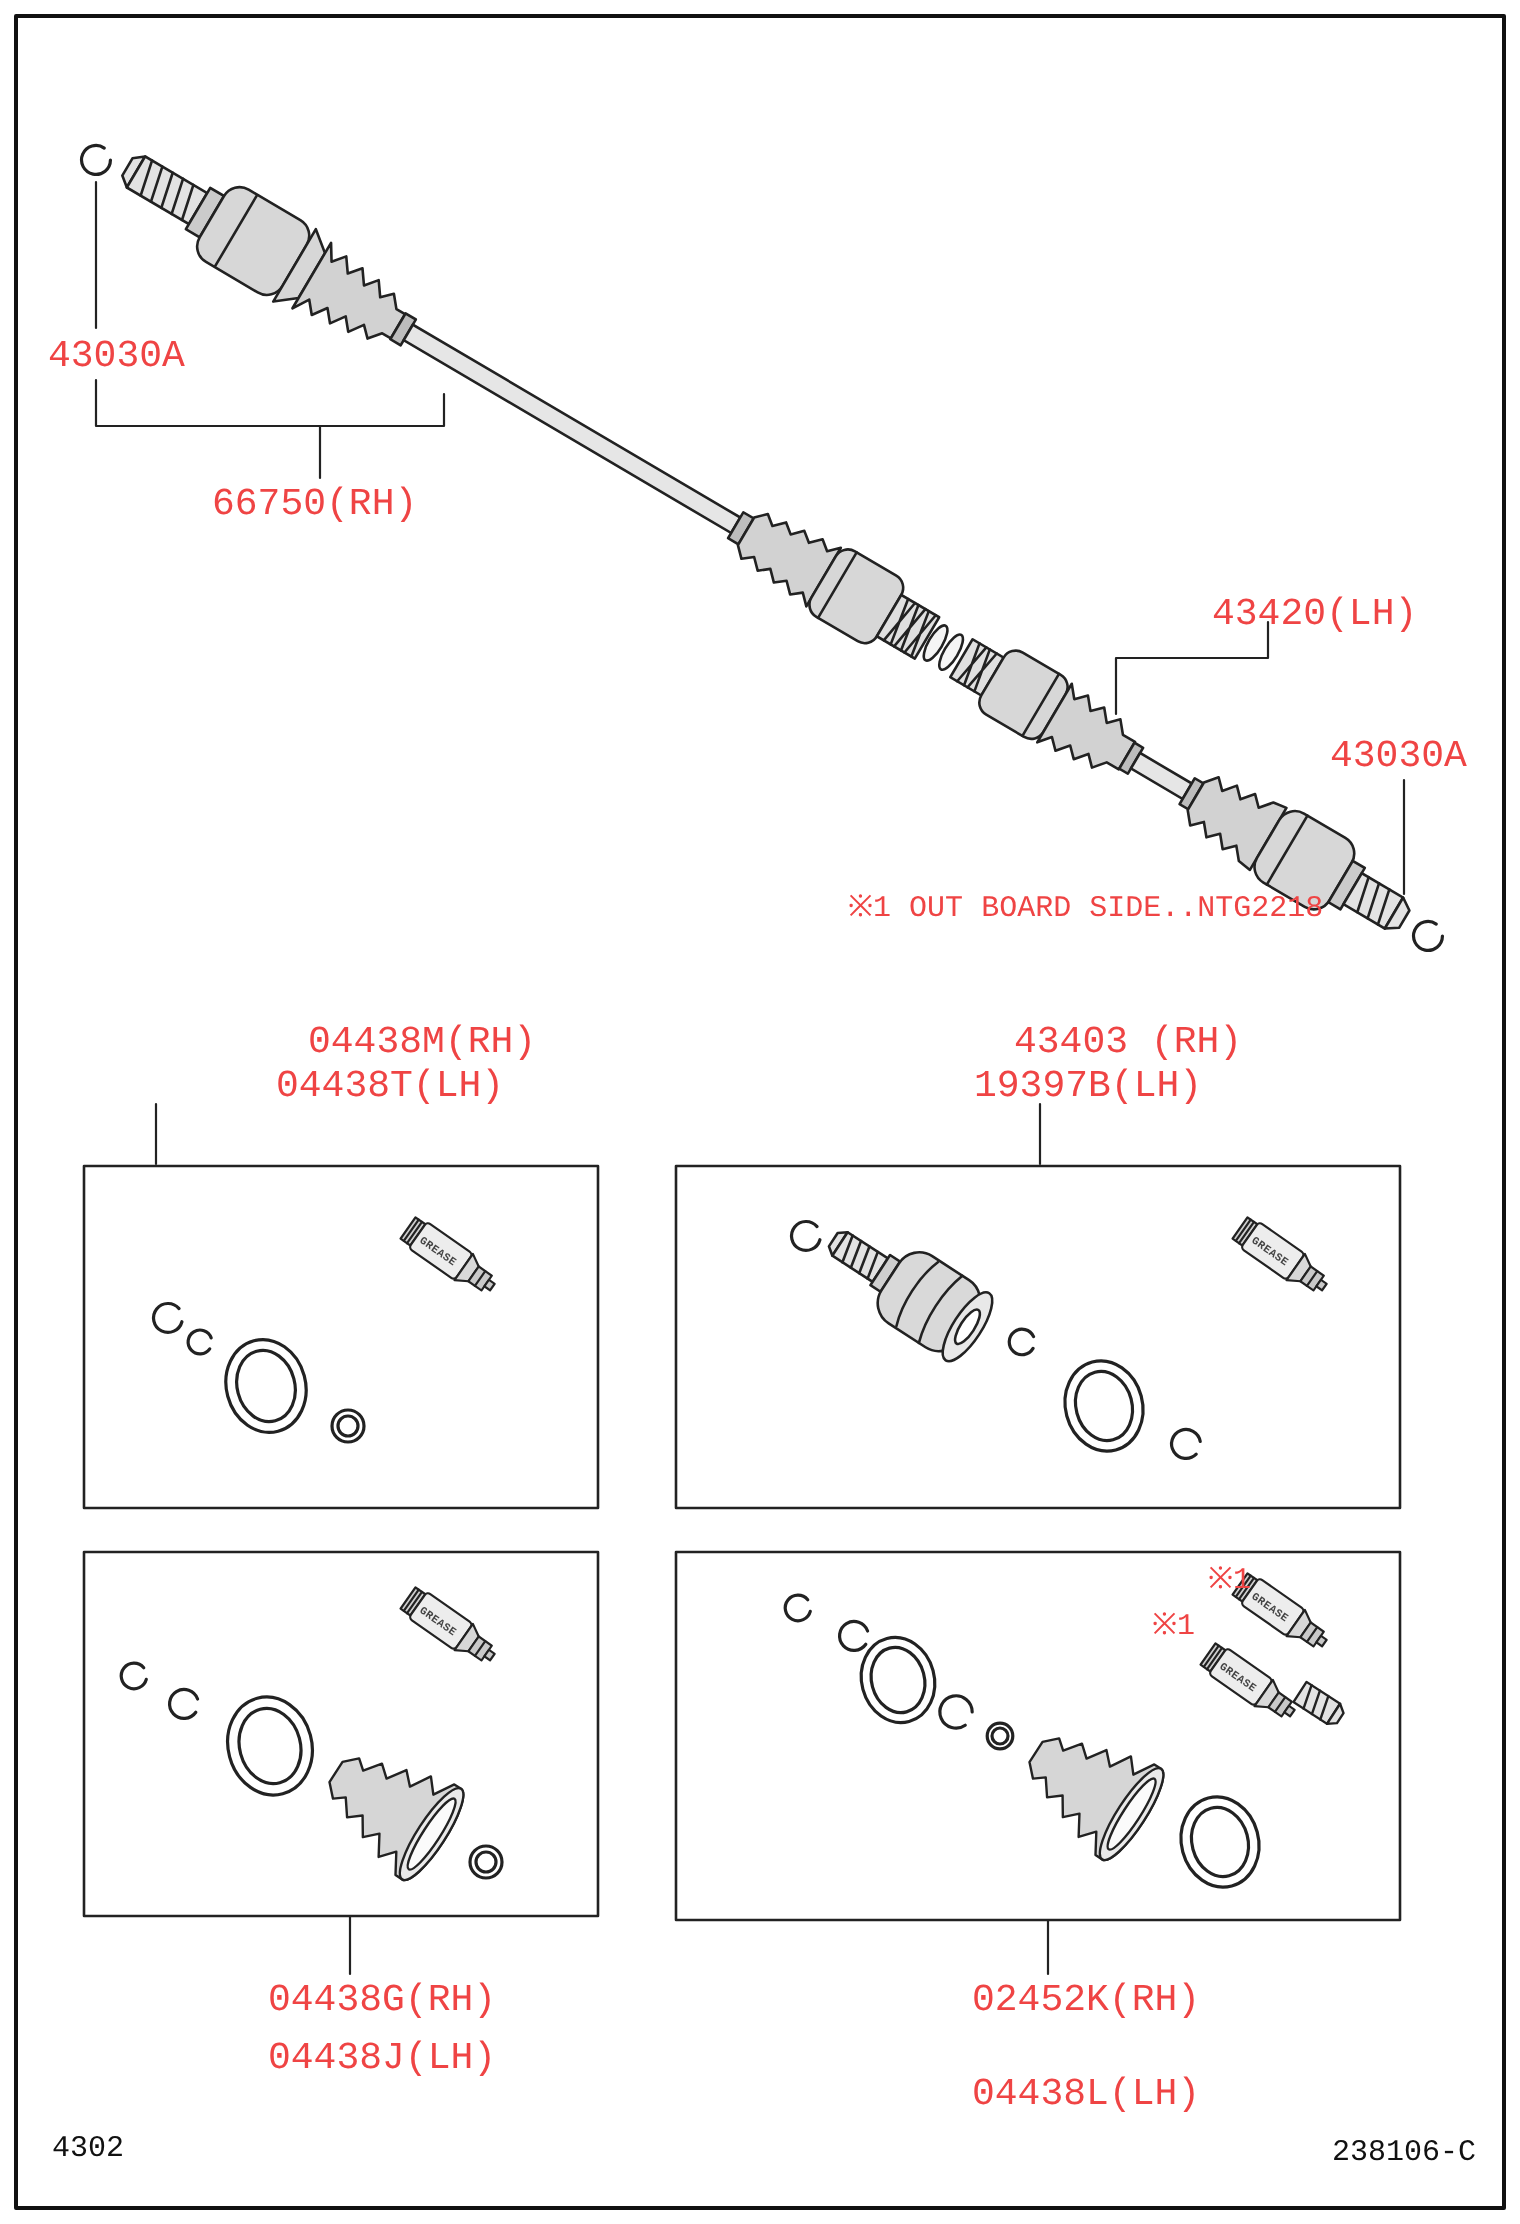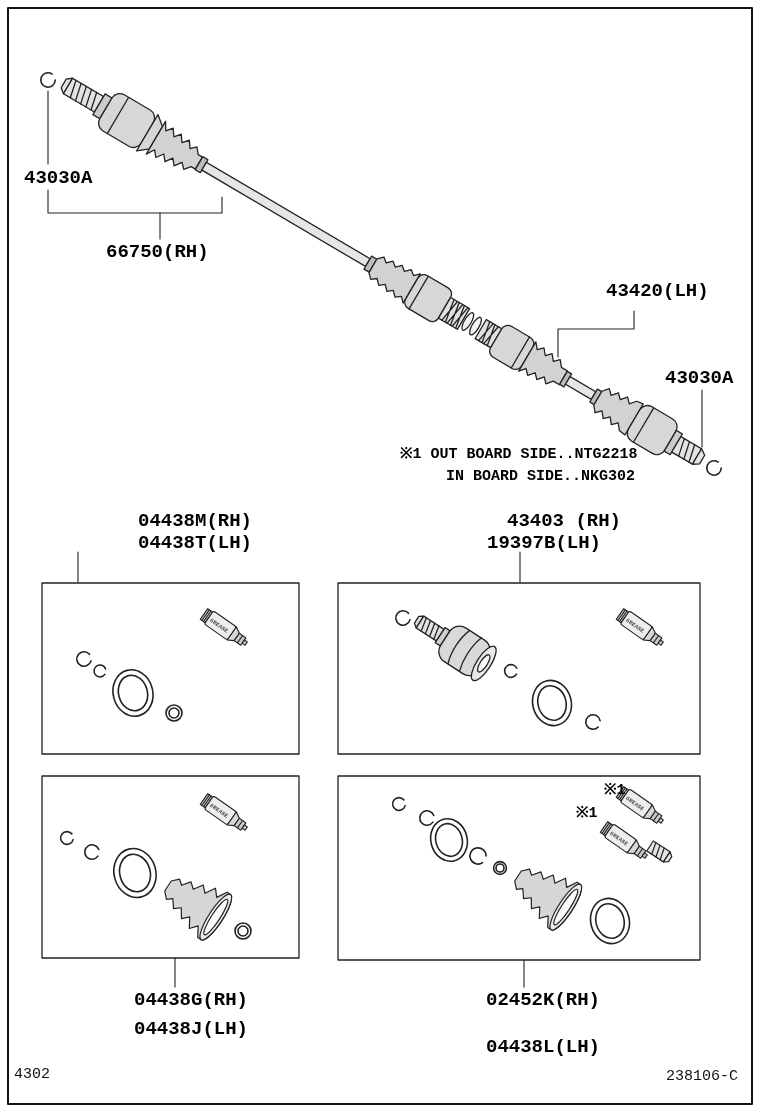--- a/index.html
+++ b/index.html
@@ -1,22 +1,22 @@
 <!DOCTYPE html>
 <html><head>
 <meta charset="utf-8">
 <style>
   html,body { margin:0; padding:0; background:#ffffff; }
   .page {
     position:relative; width:760px; height:1112px; background:#ffffff;
     font-family:"Liberation Mono","DejaVu Sans Mono",monospace; overflow:hidden;
   }
   .lbl {
-    position:absolute; font-weight:700; font-size:19px; line-height:22px;
-    color:#000000; white-space:pre; letter-spacing:0px;
+    position:absolute; font-weight:400; font-size:19px; line-height:22px;
+    color:#ef4444; white-space:pre; letter-spacing:0px;
   }
   .lbl.small { font-size:15px; line-height:19px; }
   .footer-code { position:absolute; font-size:15px; font-weight:400; color:#111; }
   svg.art { position:absolute; left:0; top:0; }
   svg text { font-family:"Liberation Mono","DejaVu Sans Mono",monospace; fill:#444; stroke:none; font-weight:700; letter-spacing:0.2px; }
 </style>
 </head>
 <body>
 
 <div class="page">
@@ -175,37 +175,36 @@
       <g transform="translate(650,846) rotate(33)" stroke-width="1.2">
         <rect x="0" y="-6" width="20" height="12" fill="#e3e3e3"></rect>
         <path d="M3,-6 L6,6 M8,-6 L11,6 M13,-6 L16,6"></path>
         <path d="M20,-6 L24,-3 L24,3 L20,6 Z" fill="#e3e3e3"></path>
       </g>
     </g>
   </svg>
 
   <div class="lbl" style="left:24px; top:167px;">43030A</div>
   <div class="lbl" style="left:106px; top:241px;">66750(RH)</div>
-  <div class="lbl" style="left:606px; top:280px;">43420(LH)</div>
+  <div class="lbl" style="left:606px; top:296px;">43420(LH)</div>
   <div class="lbl" style="left:665px; top:367px;">43030A</div>
 
-  <div class="lbl small" style="left:400px; top:445px;">※1 OUT BOARD SIDE..NTG2218</div>
-  <div class="lbl small" style="left:446px; top:467px;">IN BOARD SIDE..NKG302</div>
-
-  <div class="lbl" style="left:138px; top:510px;">04438M(RH)</div>
+  <div class="lbl small" style="left:424px; top:445px;">※1 OUT BOARD SIDE..NTG2218</div>
+
+  <div class="lbl" style="left:154px; top:510px;">04438M(RH)</div>
   <div class="lbl" style="left:138px; top:532px;">04438T(LH)</div>
 
   <div class="lbl" style="left:507px; top:510px;">43403 (RH)</div>
   <div class="lbl" style="left:487px; top:532px;">19397B(LH)</div>
 
   <div class="lbl" style="left:134px; top:989px;">04438G(RH)</div>
   <div class="lbl" style="left:134px; top:1018px;">04438J(LH)</div>
 
   <div class="lbl" style="left:486px; top:989px;">02452K(RH)</div>
   <div class="lbl" style="left:486px; top:1011px;margin-top:25px;">04438L(LH)</div>
 
   <div class="lbl small" style="left:604px; top:781px;">※1</div>
   <div class="lbl small" style="left:576px; top:804px;">※1</div>
 
-  <div class="footer-code" style="left:14px; top:1066px;">4302</div>
+  <div class="footer-code" style="left:26px; top:1066px;">4302</div>
   <div class="footer-code" style="left:666px; top:1068px;">238106-C</div>
 
 </div>
 
 </body></html>

